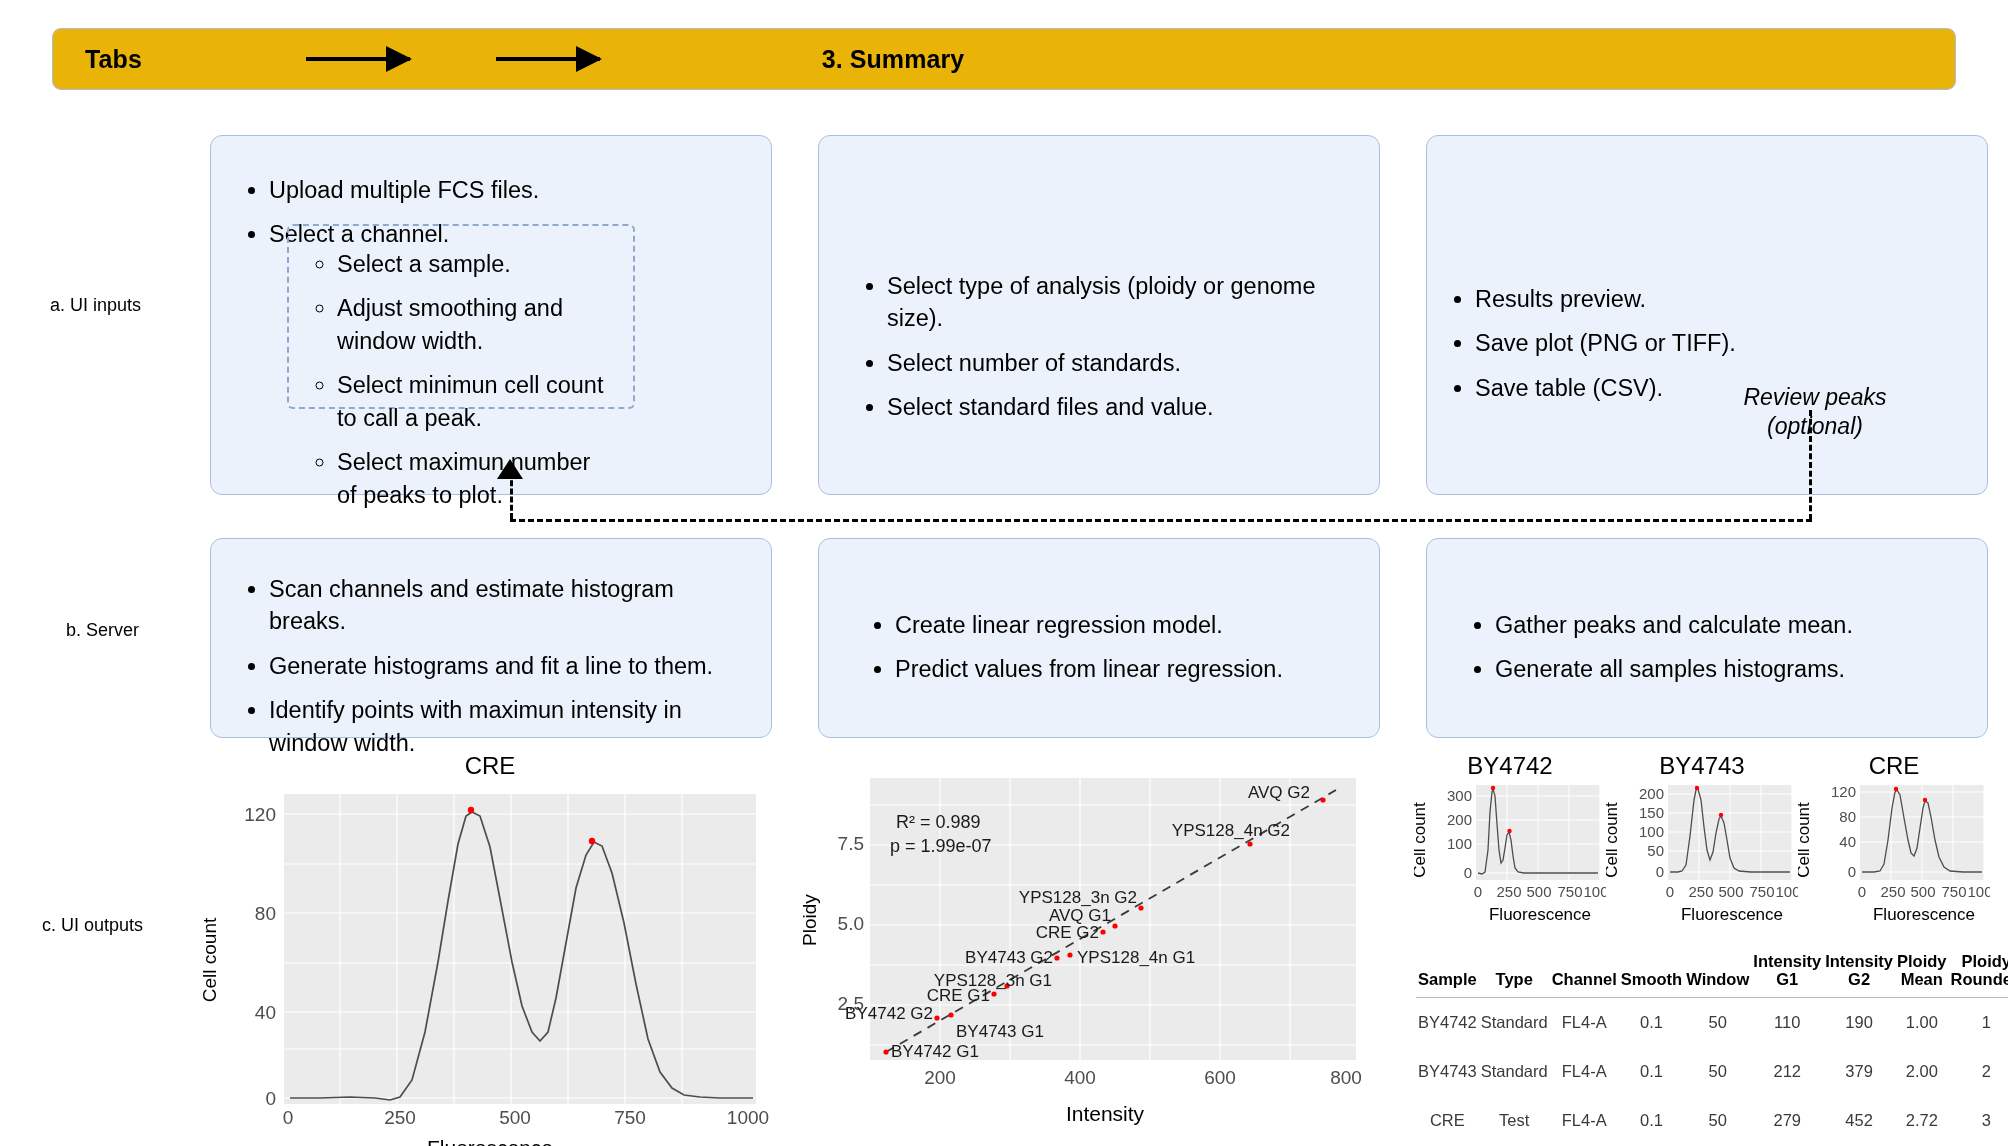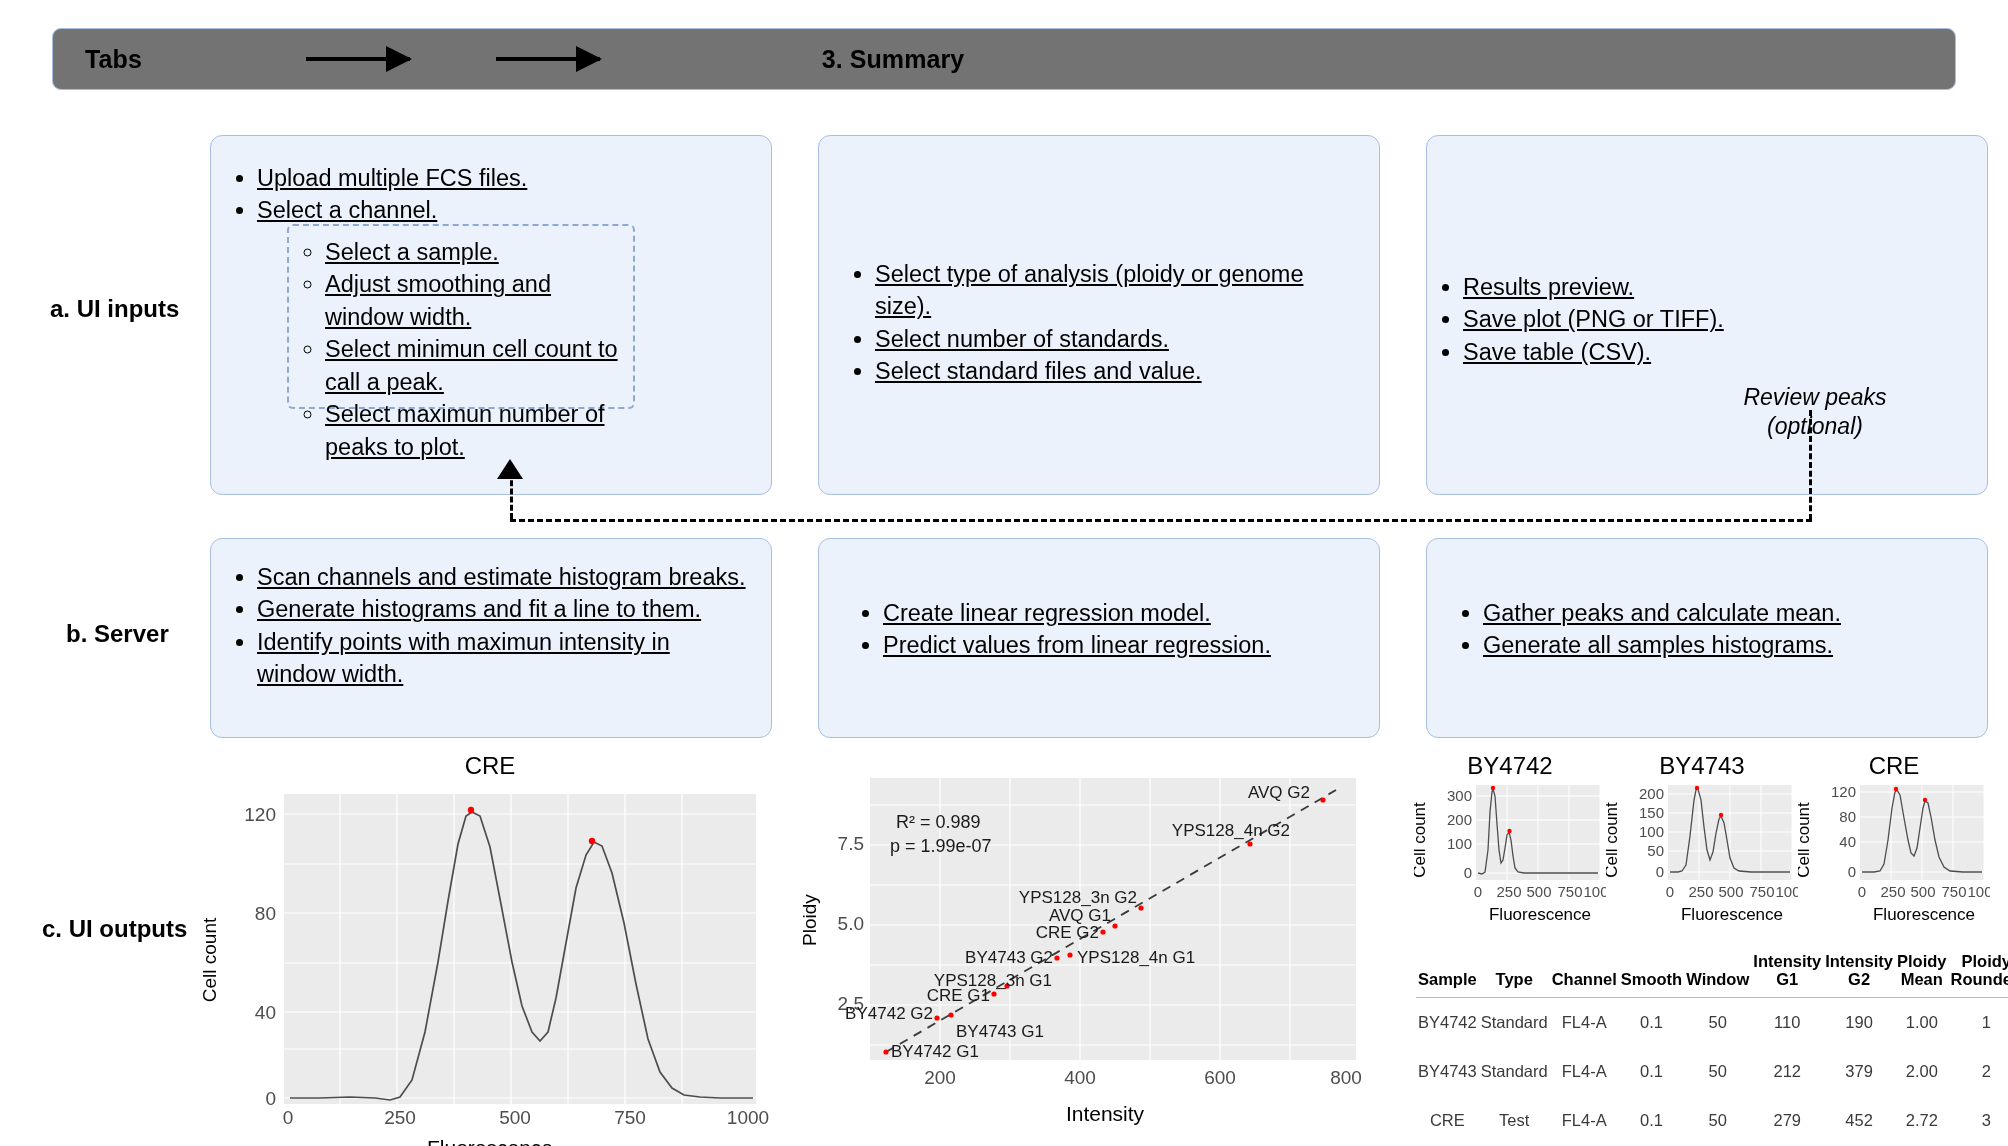--- a/index.html
+++ b/index.html
@@ -8,54 +8,54 @@
     width:2008px; height:1146px;
     font-family:"Liberation Sans", sans-serif;
     color:#000;
     position:relative;
     overflow:hidden;
   }
 
   
   .tabbar{
     position:absolute; left:52px; top:28px; width:1904px; height:62px;
-    background:#737373; border:1.5px solid #a9bfe0; border-radius:9px;
+    background:#eab308; border:1.5px solid #a9bfe0; border-radius:9px;
     display:flex; align-items:center;
   }
   .tab-cell{ display:flex; align-items:center; justify-content:center;
              font-weight:bold; font-size:25px; letter-spacing:.1px; }
   .tab-tabs   { width:210px; justify-content:flex-start; padding-left:32px; }
   .tab-peaks  { width:390px; }
   .tab-arrow1 { width:190px; }
   .tab-reg    { width:390px; }
   .tab-arrow2 { width:190px; }
   .tab-sum    { width:500px; }
 
   .arrow{ position:relative; width:104px; height:4px; background:#000;}
   .arrow:after{
     content:""; position:absolute; right:-2px; top:-11px;
     border-top:13px solid transparent; border-bottom:13px solid transparent;
     border-left:26px solid #000;
   }
 
   
-  .rowlabel{ position:absolute; font-weight:bold; font-size:24px; white-space:nowrap; }
+  .rowlabel{ position:absolute; font-weight:normal; font-size:18px; white-space:nowrap; }
   #lbl-a{ left:50px; top:295px; }
   #lbl-b{ left:66px; top:620px; }
   #lbl-c{ left:42px; top:915px; }
 
   
   .card{
     position:absolute;
     background:#ecf2fb; border:1.5px solid #a9bfe0; border-radius:12px;
   }
   .card ul{
     margin:0; padding:0 22px 0 46px; list-style:disc;
   }
-  .card li{ font-size:23.5px; line-height:1.38; margin:0;text-decoration:underline; }
+  .card li{ font-size:23.5px; line-height:1.38; margin:12px; }
 
   .bullets{ position:absolute; left:0; right:0; }
 
   
   .dashbox{
     position:absolute; left:76px; top:88px; width:348px; height:185px;
     border:2px dashed #8ea8d0; border-radius:6px;
   }
   .dashbox ul{ padding:10px 10px 0 36px; list-style:circle; }
   .dashbox li{ font-size:23.5px; line-height:1.38; }

